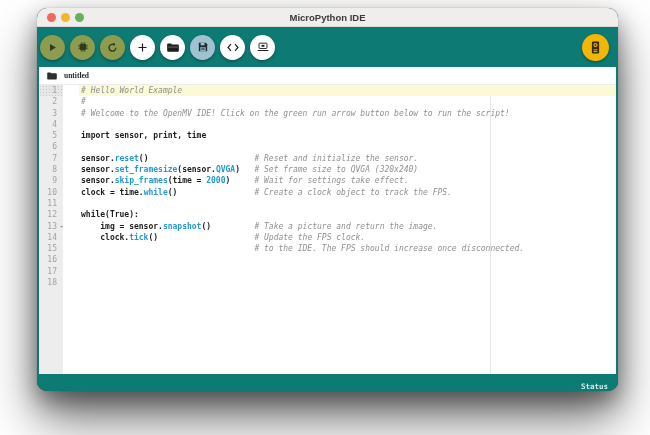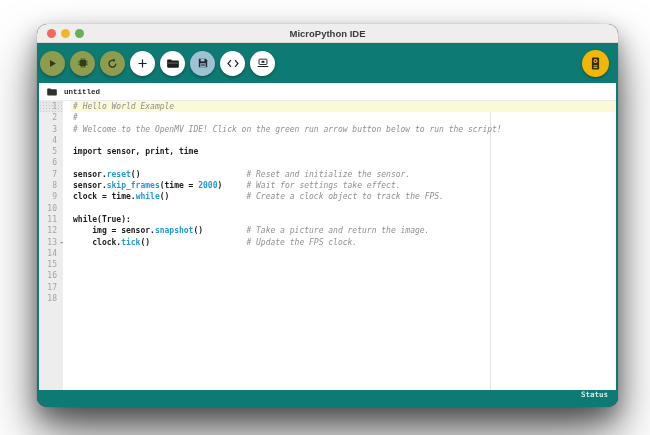--- a/index.html
+++ b/index.html
@@ -1,17 +1,17 @@
 <!DOCTYPE html>
 <html><head>
 <meta charset="utf-8">
 <style>
   html,body{margin:0;padding:0;width:650px;height:435px;background:#ffffff;overflow:hidden;
     font-family:"Liberation Sans",sans-serif;}
-  .app-window{position:absolute;left:37px;top:24px;width:581px;height:383px;border-radius:10px;
+  .app-window{position:absolute;left:37px;top:8px;width:581px;height:383px;border-radius:10px;
     background:#404040;overflow:hidden;display:flex;flex-direction:column;
     box-shadow:0 28px 50px rgba(0,0,0,.55),0 10px 22px rgba(0,0,0,.38),0 0 1px rgba(0,0,0,.45);}
   
   .titlebar{height:18px;background:#f0eeec;border-bottom:1px solid #d8d6d3;position:relative;
     display:flex;align-items:center;flex:0 0 auto;}
   .tl-group{position:absolute;left:10px;top:0;bottom:0;display:flex;align-items:center;gap:5px;}
   .tl{width:9px;height:9px;border-radius:50%;display:inline-block;}
   .win-title{width:100%;text-align:center;font-size:9.5px;font-weight:bold;color:#3a3a3a;}
   
   .toolbar{height:40px;background:#0d7a74;display:flex;align-items:center;
@@ -22,40 +22,40 @@
   .tbtn.white{background:#ffffff;color:#1e1e1e;}
   .tbtn.blue{background:#9fc2d2;color:#1e2b33;}
   .tbtn.yellow{background:#f2b705;color:#332a12;width:27px;height:27px;}
   .tbtn.right{margin-left:auto;}
   .tbtn .icon{display:flex;align-items:center;justify-content:center;}
   
   .content{flex:1;display:flex;flex-direction:column;min-height:0;
     border-left:2px solid #0d7a74;border-right:2px solid #0d7a74;background:#fff;}
   .tabbar{height:17px;flex:0 0 auto;display:flex;align-items:center;gap:7px;padding-left:8px;
     background:#ffffff;border-bottom:1px solid #ececec;}
-  .tabbar .tab-label{font-family:Liberation Mono, monospace;font-size:7.5px;font-weight:bold;color:#2b2b2b;}
+  .tabbar .tab-label{font-family:Liberation Serif, serif;font-size:7.5px;font-weight:bold;color:#2b2b2b;}
   .tabbar .icon{display:flex;align-items:center;color:#2f2f2f;}
   
   .editor{flex:1;display:flex;position:relative;background:#ffffff;overflow:hidden;
     font-family:"DejaVu Sans Mono",monospace;font-size:8px;line-height:11.3px;}
   .gutter{width:24px;background:#ededed;flex:0 0 auto;position:relative;z-index:2;}
   .gl{height:11.3px;text-align:right;padding-right:6px;color:#a2a2a2;position:relative;box-sizing:border-box;}
   .gl.cur{background-color:#e7e7e7;
     background-image:radial-gradient(circle,#c9c9c9 25%,rgba(0,0,0,0) 26%);background-size:3px 3px;}
   .fold{position:absolute;right:-1px;top:0;color:#9e9e9e;font-weight:bold;}
-  .code-area{flex:1;position:relative;padding-left:10px;z-index:1;}
+  .code-area{flex:1;position:relative;padding-left:18px;z-index:1;}
   .margin-line{position:absolute;left:427px;top:0;bottom:0;width:1px;background:#e4e4e4;z-index:0;}
   .cl{height:11.3px;white-space:pre;position:relative;z-index:1;}
   .cl.cur{background:#fbf9d6;margin-left:-2px;padding-left:2px;}
   .sp{font-weight:bold;color:#1c1c1c;}
   .sf{font-weight:bold;color:#2399cf;}
   .sn{font-weight:bold;color:#2399cf;}
   .sc{font-style:italic;color:#909090;}
   
-  .statusbar{height:17px;flex:0 0 auto;background:#0d7a74;display:flex;align-items:flex-start;
+  .statusbar{height:17px;flex:0 0 auto;background:#0d7a74;display:flex;align-items:flex-end;
     justify-content:flex-end;padding-right:10px;}
   .status-label{font-family:"DejaVu Sans Mono",monospace;font-size:7.5px;font-weight:bold;color:#d5ecea;}
 </style>
 </head>
 <body>
 
 <div class="app-window">
 
   <div class="titlebar">
     <div class="tl-group">
@@ -177,27 +177,28 @@
         </div>
       <div class="code-area">
         <div class="margin-line"></div>
       <div class="cl cur"><span class="sc"># Hello World Example</span></div>
           <div class="cl"><span class="sc">#</span></div>
           <div class="cl"><span class="sc"># Welcome to the OpenMV IDE! Click on the green run arrow button below to run the script!</span></div>
           <div class="cl"></div>
           <div class="cl"><span class="sp">import sensor, print, time</span></div>
           <div class="cl"></div>
           <div class="cl"><span class="sp">sensor.</span><span class="sf">reset</span><span class="sp">()                      </span><span class="sc"># Reset and initialize the sensor.</span></div>
+          <div class="cl"><span class="sp">sensor.</span><span class="sf">set_framesize</span><span class="sp">(sensor.</span><span class="sf">QVGA</span><span class="sp">)   </span><span class="sc"># Set frame size to QVGA (320x240)</span></div>
           <div class="cl"><span class="sp">sensor.</span><span class="sf">skip_frames</span><span class="sp">(time = </span><span class="sn">2000</span><span class="sp">)     </span><span class="sc"># Wait for settings take effect.</span></div>
           <div class="cl"><span class="sp">clock = time.</span><span class="sf">while</span><span class="sp">()                </span><span class="sc"># Create a clock object to track the FPS.</span></div>
           <div class="cl"></div>
           <div class="cl"><span class="sp">while(True):</span></div>
           <div class="cl"><span class="sp">    img = sensor.</span><span class="sf">snapshot</span><span class="sp">()         </span><span class="sc"># Take a picture and return the image.</span></div>
           <div class="cl"><span class="sp">    clock.</span><span class="sf">tick</span><span class="sp">()                    </span><span class="sc"># Update the FPS clock.</span></div>
-          <div class="cl"><span class="sp">                                    </span></div>
+          <div class="cl"><span class="sp">                                    </span><span class="sc"># to the IDE. The FPS should increase once disconnected.</span></div>
           <div class="cl"></div>
         </div>
     </div>
   </div>
 
   <div class="statusbar">
     <span class="status-label">Status</span>
   </div>
 
 </div>

